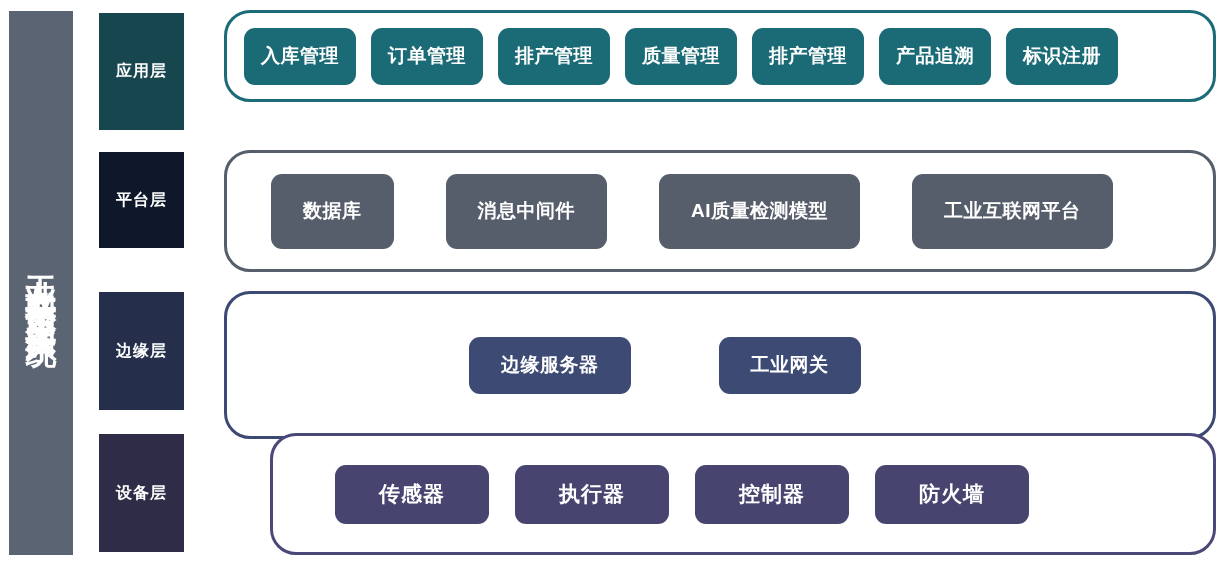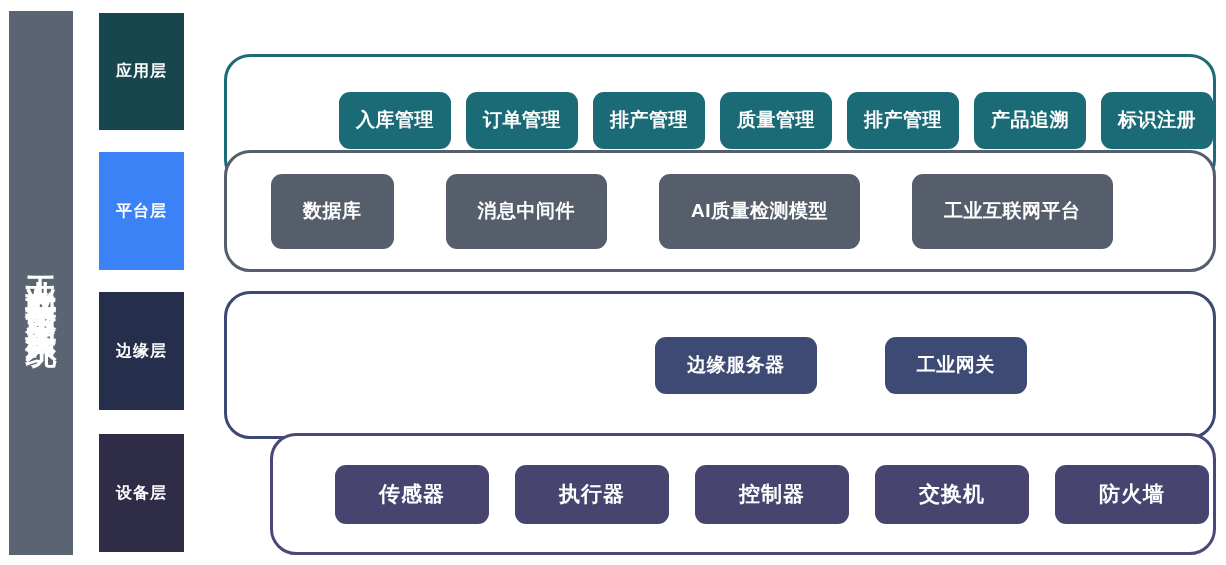--- a/index.html
+++ b/index.html
@@ -59,39 +59,39 @@
     width: 85px;
     display: flex;
     align-items: center;
     justify-content: center;
     color: #ffffff;
     font-size: 16px;
     font-weight: bold;
     letter-spacing: 1px;
   }
   .row-app  .layer-tag { top: 7px;  height: 117px; background: #17464f; }
-  .row-plat .layer-tag { top: 7px;  height: 118px; background: #3b82f6; }
+  .row-plat .layer-tag { top: 7px;  height: 96px; background: #0f172a; }
   .row-edge .layer-tag { top: 6px;  height: 118px; background: #252f4c; }
   .row-dev  .layer-tag { top: 6px;  height: 118px; background: #2e2c47; }
 
   
   .layer-box {
     position: absolute;
     left: 224px;
     right: 10px;
     border-radius: 26px;
     border: 3px solid #888;
     background: #ffffff;
     display: flex;
     align-items: center;
     box-sizing: border-box;
   }
-  .row-app  .layer-box { top: 4px; height: 132px; border-color: #1c6b78; padding-left: 17px; justify-content: flex-end; margin-top: 44px; }
+  .row-app  .layer-box { top: 4px; height: 92px; border-color: #1c6b78; padding-left: 17px; justify-content: flex-start; }
   .row-plat .layer-box { top: 5px; height: 122px; border-color: #565e6b; padding-left: 44px; justify-content: flex-start; }
-  .row-edge .layer-box { top: 5px; height: 148px; border-color: #3c4a73; padding-left: 242px; justify-content: center; }
+  .row-edge .layer-box { top: 5px; height: 148px; border-color: #3c4a73; padding-left: 242px; justify-content: flex-start; gap: 20px; }
   .row-dev  .layer-box { top: 5px; height: 122px; border-color: #4a4878; padding-left: 62px; justify-content: flex-start; margin-left: 46px; }
 
   
   .pill {
     display: flex;
     align-items: center;
     justify-content: center;
     color: #ffffff;
     font-weight: bold;
     border-radius: 11px;
@@ -171,18 +171,17 @@
       <div class="pill">工业网关</div>
     </div>
   </div>
 
   <div class="row row-dev">
     <div class="layer-tag">设备层</div>
     <div class="layer-box">
       <div class="pill">传感器</div>
       <div class="pill">执行器</div>
       <div class="pill">控制器</div>
-      <div class="pill">交换机</div>
       <div class="pill">防火墙</div>
     </div>
   </div>
 
 </div>
 
 </body></html>

